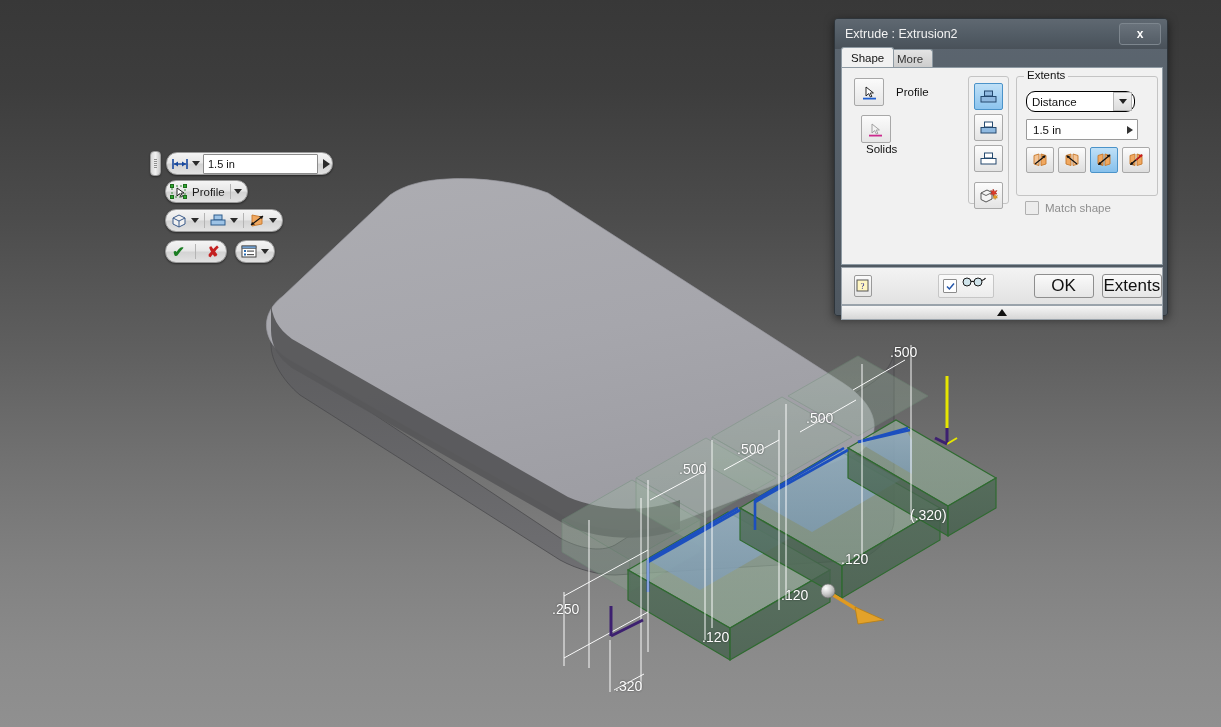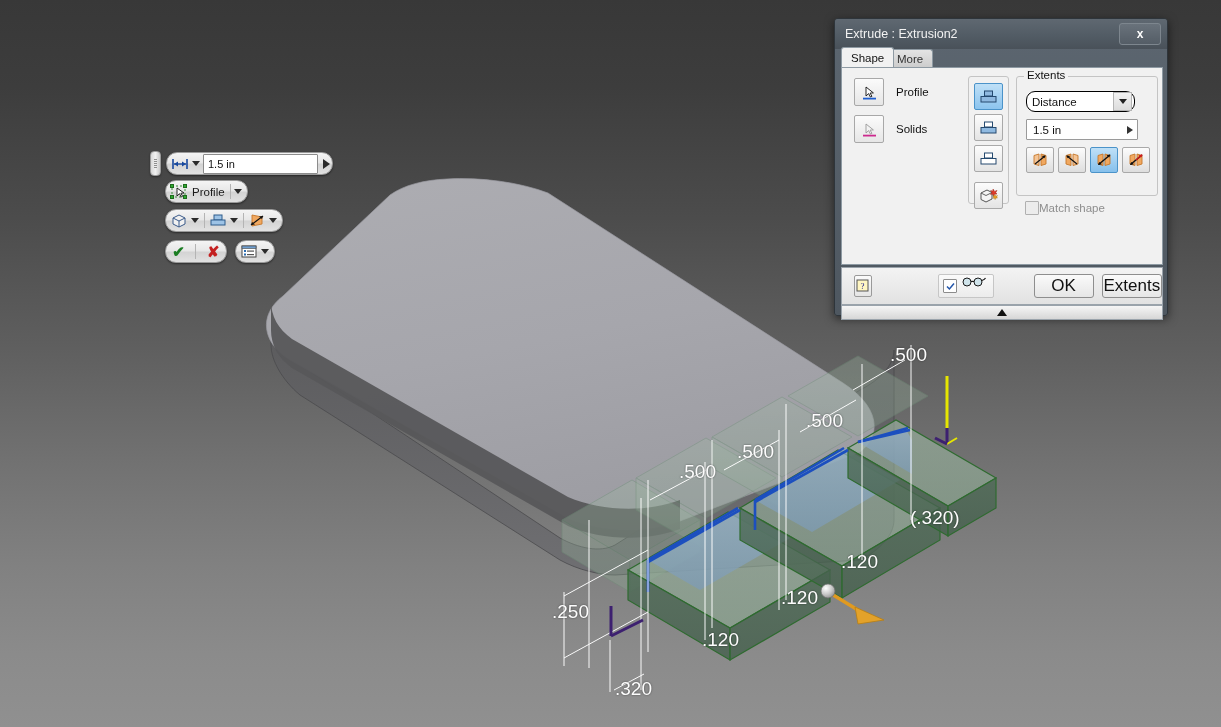--- a/index.html
+++ b/index.html
@@ -14,21 +14,21 @@
     position:absolute;left:0;top:0;width:1221px;height:727px;
     background:linear-gradient(to bottom,#383838 0%,#3d3d3d 12%,#4c4c4c 30%,#5f5f5f 48%,#727272 64%,#818181 78%,#8b8b8b 90%,#909090 100%);
     overflow:hidden;
   }
   .solid-svg{position:absolute;left:0;top:0;}
   
   .prev-svg{position:absolute;left:0;top:0;}
   
   .dim{
     position:absolute;color:#fdfdfd;font-family:"Liberation Sans",sans-serif;
-    font-size:19px;letter-spacing:0px;white-space:nowrap;
+    font-size:14px;letter-spacing:0px;white-space:nowrap;
     text-shadow:0 0 2px rgba(0,0,0,.55);
   }
   
   #minitoolbar{position:absolute;left:150px;top:148px;width:180px;height:120px;}
   .mt-row{position:absolute;display:flex;align-items:center;}
   .mt-pill{
     background:linear-gradient(to bottom,#f4f4f4 0%,#e7e7e7 48%,#d3d3d3 52%,#e2e2e2 100%);
     border:1px solid #9a9a9a;border-radius:11px;
     box-shadow:0 1px 2px rgba(0,0,0,.45);
     display:flex;align-items:center;height:21px;padding:0 2px;
@@ -433,21 +433,21 @@
     <div style="position:absolute;left:12px;top:10px;display:flex;align-items:center;">
       <div class="sel-btn">
         <svg width="17" height="15" viewBox="0 0 17 15">
           <path d="M5,2 L5,11 L7.6,8.6 L9.4,12 L10.9,11.3 L9.1,8.1 L12.4,7.9 Z" fill="#ffffff" stroke="#111" stroke-width="0.9"></path>
           <line x1="2" y1="13.6" x2="15" y2="13.6" stroke="#1f5fd0" stroke-width="1.8"></line>
         </svg>
       </div>
       <div class="sel-label">Profile</div>
     </div>
 
-    <div style="position:absolute;left:12px;top:47px;display:flex;align-items:center;">
+    <div style="position:absolute;left:12px;top:47px;display:flex;align-items:center;flex-direction:column;">
       <div class="sel-btn">
         <svg width="17" height="15" viewBox="0 0 17 15">
           <path d="M5,2 L5,11 L7.6,8.6 L9.4,12 L10.9,11.3 L9.1,8.1 L12.4,7.9 Z" fill="#f3f3f3" stroke="#999" stroke-width="0.9"></path>
           <line x1="2" y1="13.6" x2="15" y2="13.6" stroke="#cc2a8e" stroke-width="1.8"></line>
         </svg>
       </div>
       <div class="sel-label">Solids</div>
     </div>
 
 
@@ -529,21 +529,21 @@
             <polygon points="3,3.5 8,2 8,13.5 3,12" fill="#f0a860" stroke="#c5772a" stroke-width="0.9"></polygon>
             <line x1="3.5" y1="12.5" x2="15" y2="3" stroke="#111" stroke-width="1.4"></line>
             <polygon points="15.4,2.6 11.5,3.2 14.2,5.4" fill="#d11a1a"></polygon>
             <line x1="9" y1="8" x2="15.2" y2="2.8" stroke="#d11a1a" stroke-width="1.3"></line>
             <polygon points="3.1,12.9 7,12.3 4.3,10.1" fill="#111"></polygon>
           </svg>
         </div>
       </div>
     </div>
 
-    <div style="position:absolute;left:183px;top:133px;display:flex;align-items:center;">
+    <div style="position:absolute;left:183px;top:133px;display:flex;align-items:center;gap:6px;">
       <div class="chk gray"></div>
       <div style="font-size:11.5px;color:#8e8e8e;">Match shape</div>
     </div>
   </div>
 
   <div id="footer">
     <div style="margin-left:12px;width:20px;height:20px;border:1px solid #9a9a9a;border-radius:2px;background:linear-gradient(to bottom,#fbfbfb,#e5e5e5);display:flex;align-items:center;justify-content:center;">
       <svg width="14" height="14" viewBox="0 0 14 14">
         <rect x="1" y="1" width="11" height="11" fill="#fff6c2" stroke="#555" stroke-width="1"></rect>
         <text x="6.5" y="10" font-size="9" font-family="Liberation Serif, serif" text-anchor="middle" fill="#1c1c8c">?</text>

